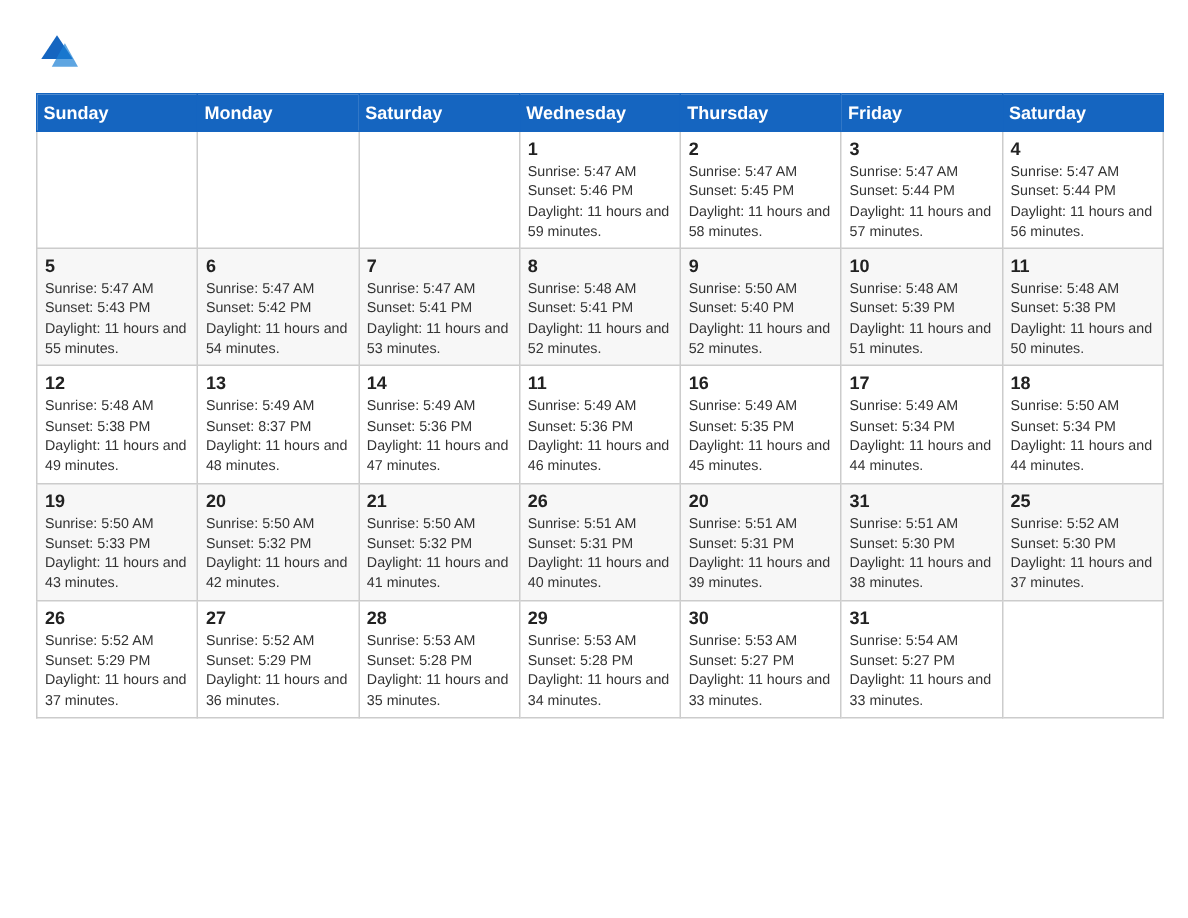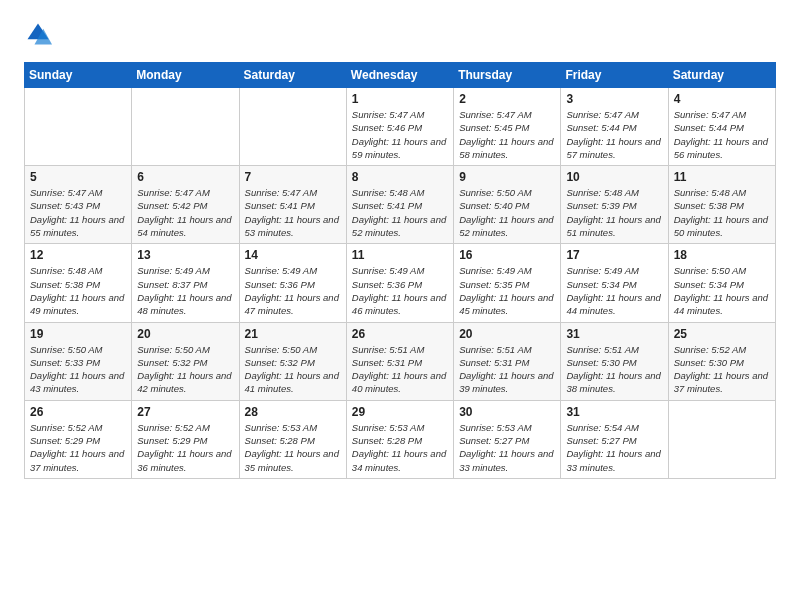--- a/index.html
+++ b/index.html
@@ -86,21 +86,20 @@
       font-size: 12px;
       font-weight: bold;
       color: #222;
       display: block;
       margin-bottom: 2px;
     }
     .day-info {
       font-size: 9.5px;
       line-height: 1.4;
       color: #333;
-      font-style: italic;
     }
     .empty-cell {
       background: #fff;
     }
   </style>
 </head>
 <body>
 
 <div class="page">
   <div class="header">

